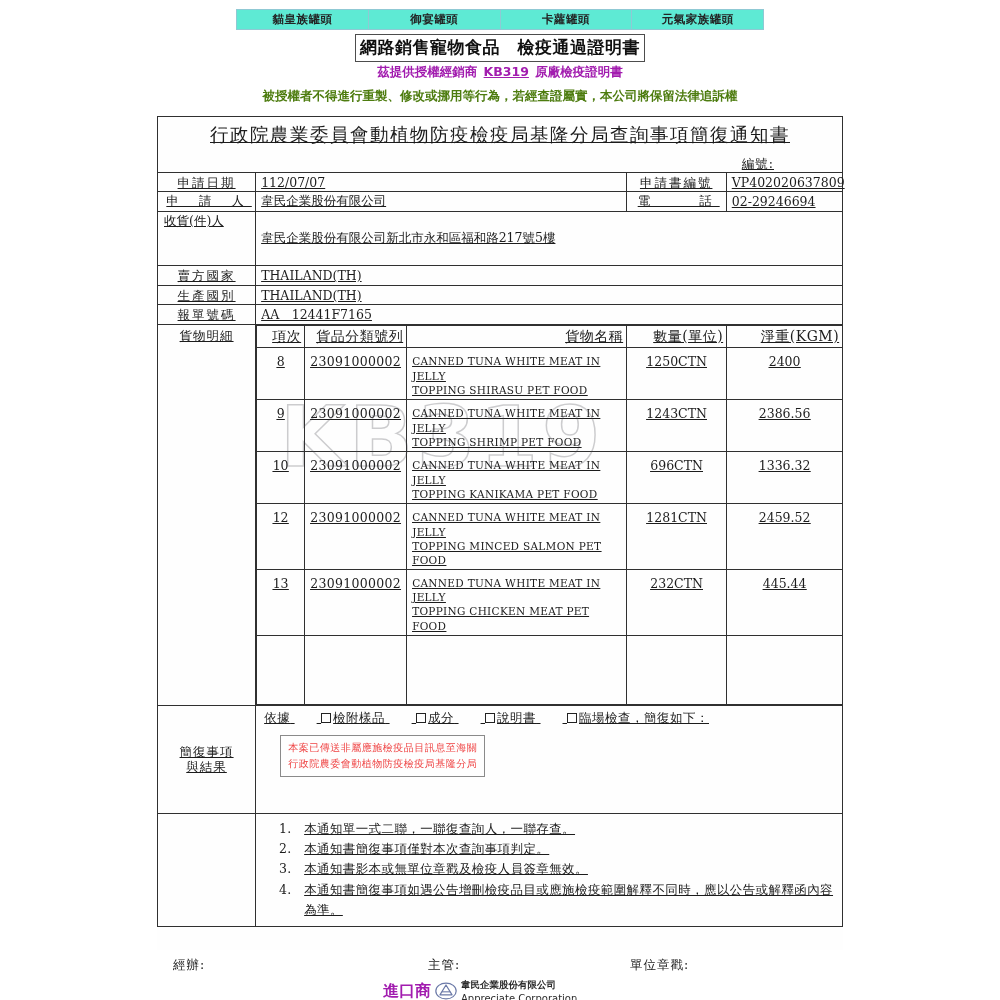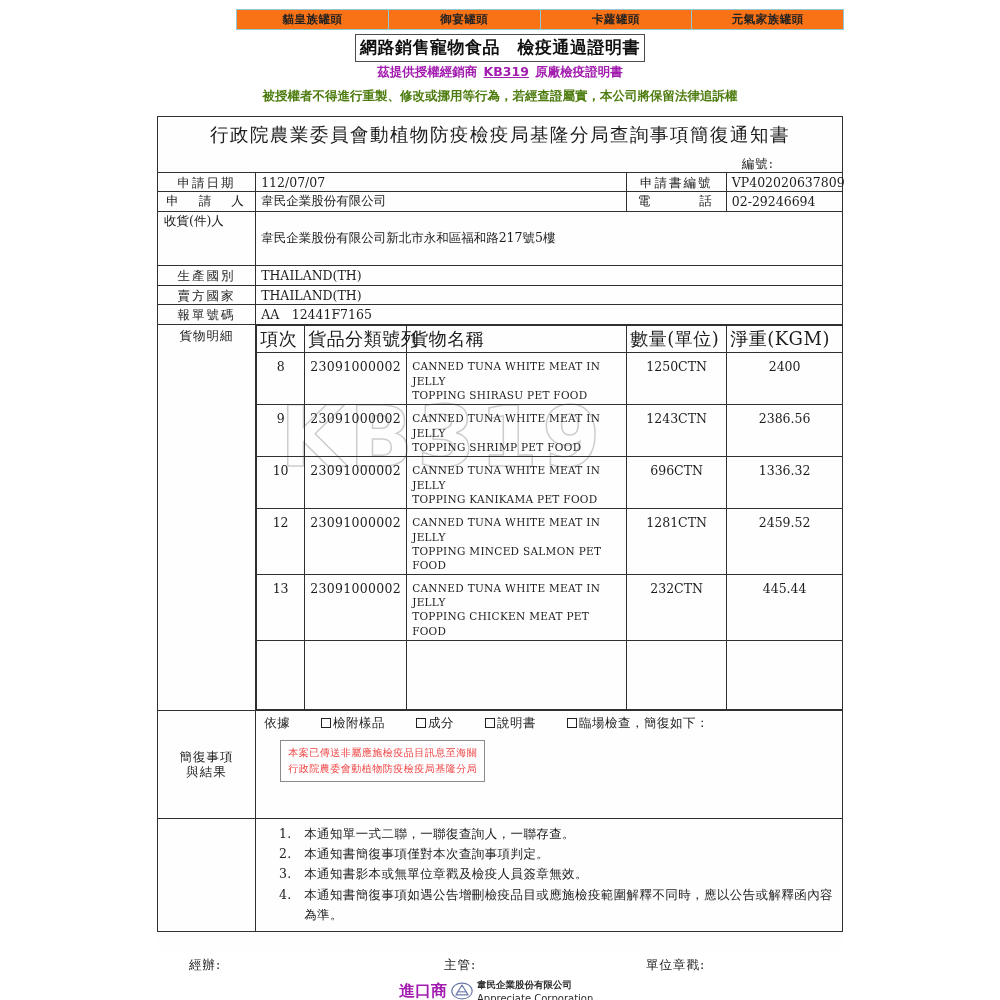--- a/index.html
+++ b/index.html
@@ -14,26 +14,26 @@
     color: #1a1a1a;
     position: relative;
     overflow: hidden;
   }
 
   
   .tabstrip {
     position: absolute;
     left: 236px;
     top: 9px;
-    width: 608px;
+    width: 528px;
     height: 21px;
     display: flex;
     border: 1px solid #8fc9d4;
     box-sizing: border-box;
-    background: #f97316;
+    background: #5eead4;
   }
   .tabstrip .tab {
     flex: 1 1 0;
     display: flex;
     align-items: center;
     justify-content: center;
     font-size: 11.5px;
     font-weight: 700;
     color: #222;
     border-right: 1px solid #8fc9d4;
@@ -100,20 +100,21 @@
     border-collapse: collapse;
     table-layout: fixed;
     font-size: 12px;
   }
   .doc-table td {
     border: 1px solid #303030;
     padding: 1px 3px;
     vertical-align: top;
     line-height: 1.25;
     background: transparent;
+    text-decoration: underline;
   }
 
   .cell-title {
     text-align: center;
     font-size: 18.5px;
     letter-spacing: 1.5px;
     padding-top: 6px !important;
     font-weight: 400;
     white-space: nowrap;
   }
@@ -173,22 +174,22 @@
     width: 100%;
     border-collapse: collapse;
     table-layout: fixed;
   }
   .goods td, .goods th {
     border: 1px solid #303030;
     padding: 2px 3px;
     font-weight: 400;
   }
   .goods th {
-    text-align: left;
-    font-size: 18px;
+    text-align: right;
+    font-size: 14px;
     letter-spacing: .5px;
     white-space: nowrap;
   }
   .goods .c-seq   { text-align: center; font-size: 12.5px; }
   .goods .c-code  { text-align: center; font-size: 12.5px; letter-spacing: .3px; margin-top: 25px; }
   .goods .c-name  {
     font-size: 10.5px;
     letter-spacing: .3px;
     line-height: 1.35;
     padding-left: 5px;
@@ -243,21 +244,21 @@
     padding-left: 26px;
     font-size: 12.5px;
     line-height: 1.62;
     letter-spacing: .4px;
   }
   .notes li { padding-left: 8px; }
 
   
   .sig {
     position: absolute;
-    left: 161px;
+    left: 145px;
     top: 955px;
     width: 686px;
     height: 45px;
     font-family: "DejaVu Serif", "Liberation Serif", serif;
     font-size: 12.5px;
   }
   .sig .s1 { position: absolute; left: 28px;  top: 2px; letter-spacing: 1px; }
   .sig .s2 { position: absolute; left: 283px; top: 2px; letter-spacing: 1px; }
   .sig .s3 { position: absolute; left: 485px; top: 2px; letter-spacing: 1px; }
 
@@ -344,26 +345,26 @@
         <td class="lbl-spread">電　　話</td>
         <td class="val">02-29246694</td>
       </tr>
 
       <tr style="height:54px">
         <td class="consignee-lbl">收貨(件)人</td>
         <td class="consignee-val" colspan="5">韋民企業股份有限公司新北市永和區福和路217號5樓</td>
       </tr>
 
       <tr>
+        <td class="lbl">賣方國家</td>
+        <td class="val" colspan="5">THAILAND(TH)</td>
+      </tr>
+
+      <tr>
         <td class="lbl">生產國別</td>
-        <td class="val" colspan="5">THAILAND(TH)</td>
-      </tr>
-
-      <tr>
-        <td class="lbl">賣方國家</td>
         <td class="val" colspan="5">THAILAND(TH)</td>
       </tr>
 
       <tr>
         <td class="lbl">報單號碼</td>
         <td class="val" colspan="5">AA　12441F7165</td>
       </tr>
 
       <tr>
         <td class="goods-lbl">貨物明細</td>

